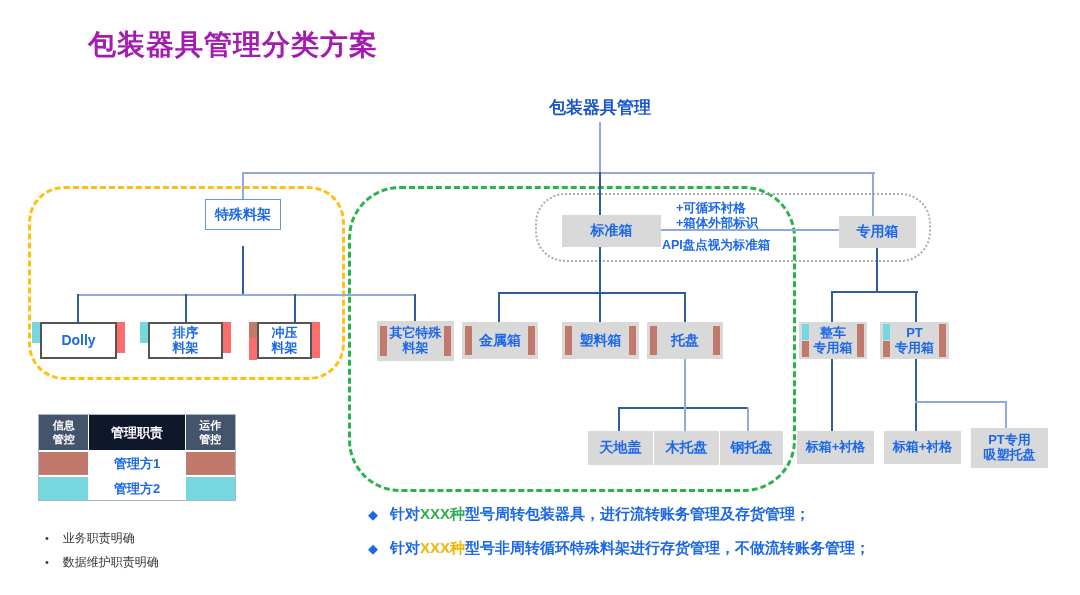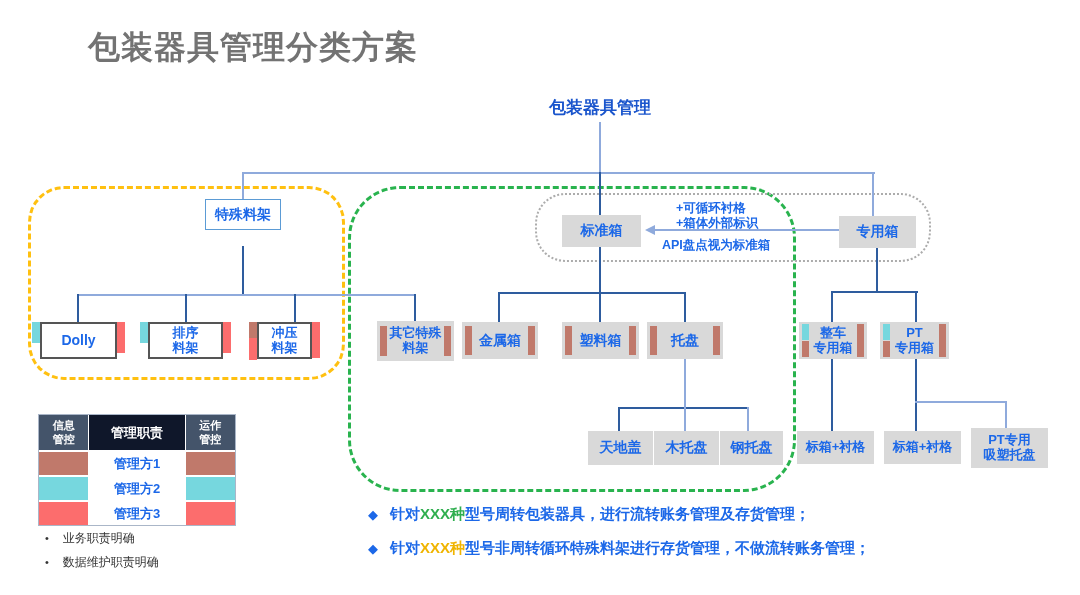--- a/index.html
+++ b/index.html
@@ -1,19 +1,19 @@
 <!DOCTYPE html>
 <html><head>
 <meta charset="utf-8">
 <style>
   * { margin:0; padding:0; box-sizing:border-box; }
   body { background:#fff; font-family:"Liberation Sans","DejaVu Sans",sans-serif; }
   .canvas { position:relative; width:1080px; height:595px; background:#fff; overflow:hidden; }
 
-  .slide-title { position:absolute; left:88px; top:26px; font-size:32px; font-weight:800; color:#737373; letter-spacing:1px; }
+  .slide-title { position:absolute; left:88px; top:26px; font-size:28px; font-weight:800; color:#a21caf; letter-spacing:1px; }
 
   .root-label { position:absolute; left:520px; top:96px; width:160px; text-align:center;
                 font-size:17px; font-weight:800; color:#1A55CC; }
 
   
   .hl { position:absolute; height:2px; }
   .vl { position:absolute; width:2px; }
   .c-steel { background:#8FAADC; }
   .c-navy  { background:#2E5C9E; }
 
@@ -116,21 +116,21 @@
   <div class="hl c-steel" style="left:915px;top:401px;width:92px"></div>
   <div class="vl c-steel" style="left:1005px;top:401px;height:29px"></div>
 
   <div class="hl c-steel" style="left:654px;top:229px;width:186px"></div>
   <div class="arrow-head" style="left:645px;top:225px"></div>
   <div class="anno" style="left:676px;top:200px">+可循环衬格</div>
   <div class="anno" style="left:676px;top:215px">+箱体外部标识</div>
   <div class="anno" style="left:662px;top:237px">API盘点视为标准箱</div>
 
   <div class="node blue-node" style="left:205px;top:199px;width:76px;height:31px">特殊料架</div>
-  <div class="node gray-node" style="left:562px;top:215px;width:79px;height:32px">标准箱</div>
+  <div class="node gray-node" style="left:562px;top:215px;width:99px;height:32px">标准箱</div>
   <div class="node gray-node" style="left:839px;top:216px;width:77px;height:32px">专用箱</div>
 
   <div class="node white-node" style="left:40px;top:322px;width:77px;height:37px">
     <span class="tab t-teal" style="left:-10px;top:-2px;height:21px"></span>
     <span class="tab t-red" style="right:-10px;top:-2px;height:31px"></span>
     <span>Dolly</span>
   </div>
   <div class="node white-node small" style="left:148px;top:322px;width:75px;height:37px">
     <span class="tab t-teal" style="left:-10px;top:-2px;height:21px"></span>
     <span class="tab t-red" style="right:-10px;top:-2px;height:31px"></span>
@@ -202,25 +202,20 @@
     <div class="lg-row">
       <div class="lg-cell lg-data lg-l p1"></div>
       <div class="lg-cell lg-data lg-m">管理方1</div>
       <div class="lg-cell lg-data lg-r p1"></div>
     </div>
     <div class="lg-row">
       <div class="lg-cell lg-data lg-l p2"></div>
       <div class="lg-cell lg-data lg-m">管理方2</div>
       <div class="lg-cell lg-data lg-r p2"></div>
     </div>
-    <div class="lg-row">
-      <div class="lg-cell lg-data lg-l p3"></div>
-      <div class="lg-cell lg-data lg-m">管理方3</div>
-      <div class="lg-cell lg-data lg-r p3"></div>
-    </div>
   </div>
 
   <div class="note" style="left:45px;top:530px">
     <span class="dot">•</span><span>业务职责明确</span>
   </div>
   <div class="note" style="left:45px;top:554px">
     <span class="dot">•</span><span>数据维护职责明确</span>
   </div>
 
   <div class="bullet" style="left:368px;top:505px">

